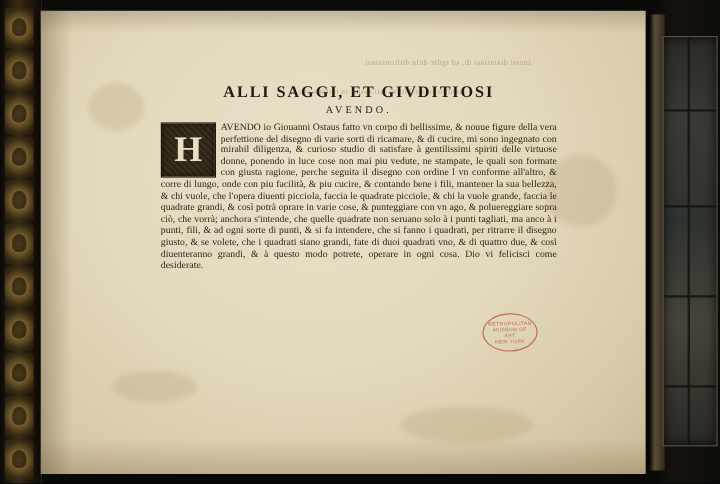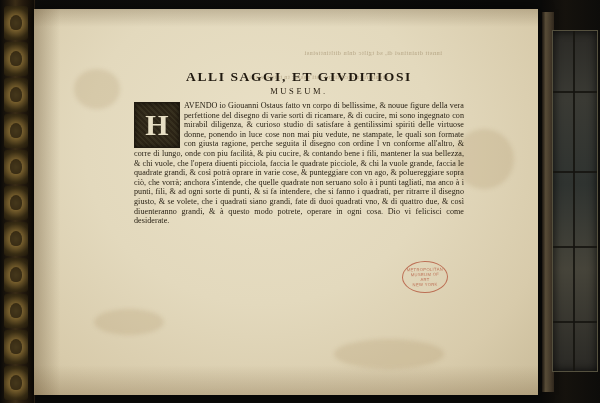--- a/index.html
+++ b/index.html
@@ -262,21 +262,21 @@
     <div class="foxing" style="left:60px;top:300px;width:70px;height:26px"></div>
     <div class="foxing" style="left:300px;top:330px;width:110px;height:30px"></div>
     <div class="foxing" style="left:40px;top:60px;width:46px;height:40px"></div>
     <div class="foxing" style="left:420px;top:120px;width:60px;height:60px"></div>
 
     <div class="bleedthrough">innstt dtaintinei di, sd tgiltc dnln ditltintteinsi</div>
     <div class="bleedthrough b2">ntcnlttri tn ntcd titrni ssti nsstsc tn tntttnte stii</div>
 
     <div class="textblock">
       <div class="title">ALLI SAGGI, ET GIVDITIOSI</div>
-      <div class="subtitle">MUSEUM.</div>
+      <div class="subtitle">AVENDO.</div>
       <div class="body">
         <span class="dropcap">H</span><span>AVENDO io Giouanni Ostaus fatto vn corpo di bellissime, &amp; nouue figure della vera perfettione del disegno di varie sorti di ricamare, &amp; di cucire, mi sono ingegnato con mirabil diligenza, &amp; curioso studio di satisfare à gentilissimi spiriti delle virtuose donne, ponendo in luce cose non mai piu vedute, ne stampate, le quali son formate con giusta ragione, perche seguita il disegno con ordine l vn conforme all'altro, &amp; corre di lungo, onde con piu facilità, &amp; piu cucire, &amp; contando bene i fili, mantener la sua bellezza, &amp; chi vuole, che l'opera diuenti picciola, faccia le quadrate picciole, &amp; chi la vuole grande, faccia le quadrate grandi, &amp; così potrà oprare in varie cose, &amp; punteggiare con vn ago, &amp; poluereggiare sopra ciò, che vorrà; anchora s'intende, che quelle quadrate non seruano solo à i punti tagliati, ma anco à i punti, fili, &amp; ad ogni sorte di punti, &amp; si fa intendere, che si fanno i quadrati, per ritrarre il disegno giusto, &amp; se volete, che i quadrati siano grandi, fate di duoi quadrati vno, &amp; di quattro due, &amp; così diuenteranno grandi, &amp; à questo modo potrete, operare in ogni cosa. Dio vi felicisci come desiderate.</span>
       </div>
     </div>
 
     <div class="stamp">
       <span>METROPOLITAN</span>
       <span>MUSEUM OF</span>
       <span>ART</span>
       <span>NEW YORK</span>

